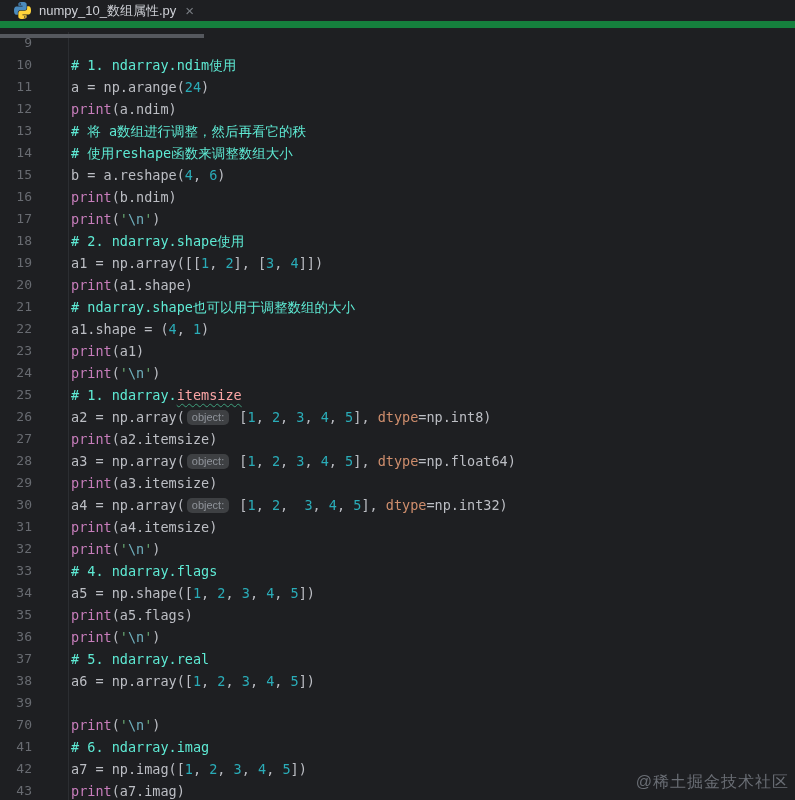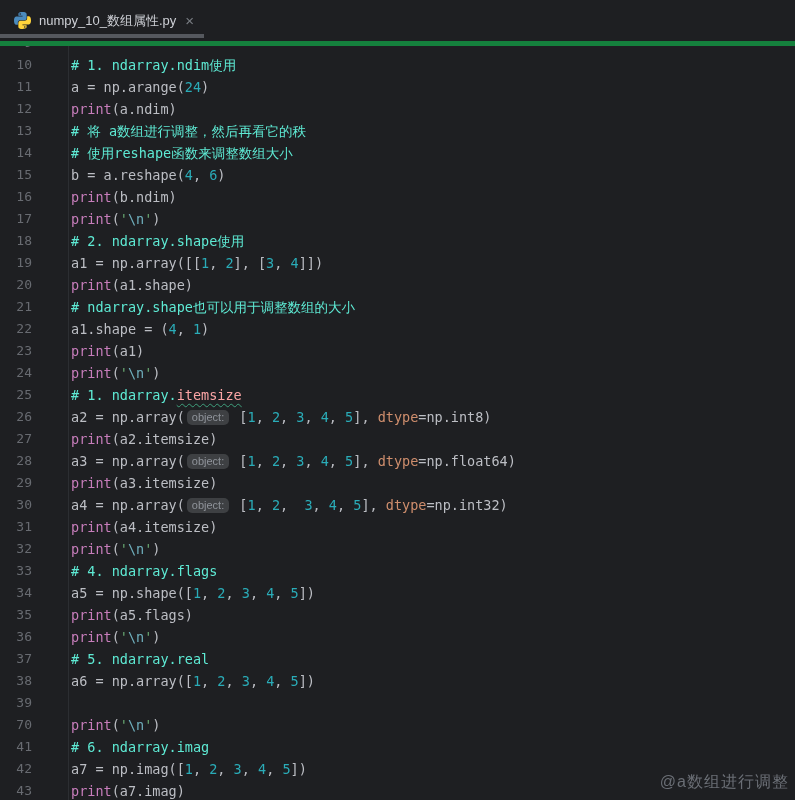--- a/index.html
+++ b/index.html
@@ -3,22 +3,22 @@
 <meta charset="utf-8">
 <style>
   html,body{margin:0;padding:0;}
   body{
     width:795px;height:800px;overflow:hidden;position:relative;
     background:#1E1F22;
     font-family:"DejaVu Sans Mono","Liberation Mono",monospace;
   }
   
   .tabbar{
-    position:absolute;top:0;left:0;width:795px;height:46px;
-    background:#1E1F22;border-bottom:5px solid #15803d;
+    position:absolute;top:0;left:0;width:795px;height:28px;
+    background:#1E1F22;border-bottom:7px solid #15803d;
     display:flex;align-items:center;z-index:10;box-sizing:border-box;
   }
   .tab{display:flex;align-items:center;height:100%;padding:0 10px 0 14px;}
   .tab-icon{width:17px;height:17px;margin-right:8px;flex:0 0 auto;}
   .tab-title{font-family:"Liberation Sans",sans-serif;font-size:13px;color:#CED0D6;}
   .tab-close{
     font-family:"Liberation Sans",sans-serif;font-size:15px;color:#797D83;
     margin-left:9px;line-height:1;cursor:pointer;
   }
   .tab-underline{
@@ -242,13 +242,13 @@
     <svg class="tab-icon" viewBox="0 0 110 110" xmlns="http://www.w3.org/2000/svg">
       <path fill="#4B8BBE" d="M54.9 0C26.8 0 28.6 12.2 28.6 12.2l0 12.6h26.8v3.8H17.9S0 26.6 0 54.9s15.7 27.3 15.7 27.3h9.3V69s-.5-15.7 15.4-15.7h26.6s14.9.2 14.9-14.4V14.9S84.2 0 54.9 0zM40.1 7.4a4.9 4.9 0 1 1 0 9.8 4.9 4.9 0 0 1 0-9.8z"></path>
       <path fill="#FFD43B" d="M55.1 110c28.1 0 26.3-12.2 26.3-12.2l0-12.6H54.6v-3.8h37.5s17.9 2 17.9-26.3-15.7-27.3-15.7-27.3h-9.3v13.2s.5 15.7-15.4 15.7H43s-14.9-.2-14.9 14.4v24.2S26.8 110 55.1 110zm14.8-7.4a4.9 4.9 0 1 1 0-9.8 4.9 4.9 0 0 1 0 9.8z"></path>
     </svg>
     <span class="tab-title">numpy_10_数组属性.py</span>
     <span class="tab-close">×</span>
   </div>
 </div>
 <div class="tab-underline"></div>
 
-<div class="watermark">@a数组进行调整</div>
+<div class="watermark">@稀土掘金技术社区</div>
 
 </body></html>

